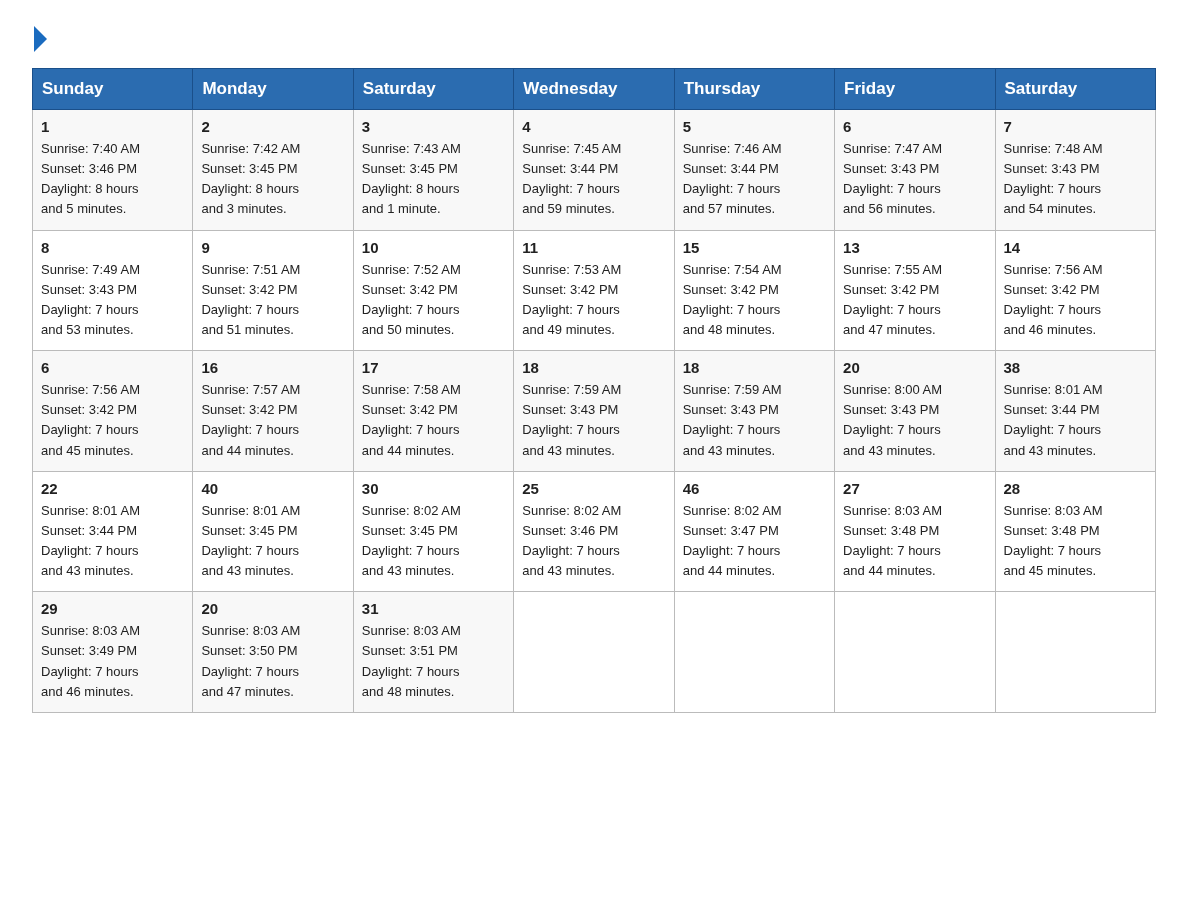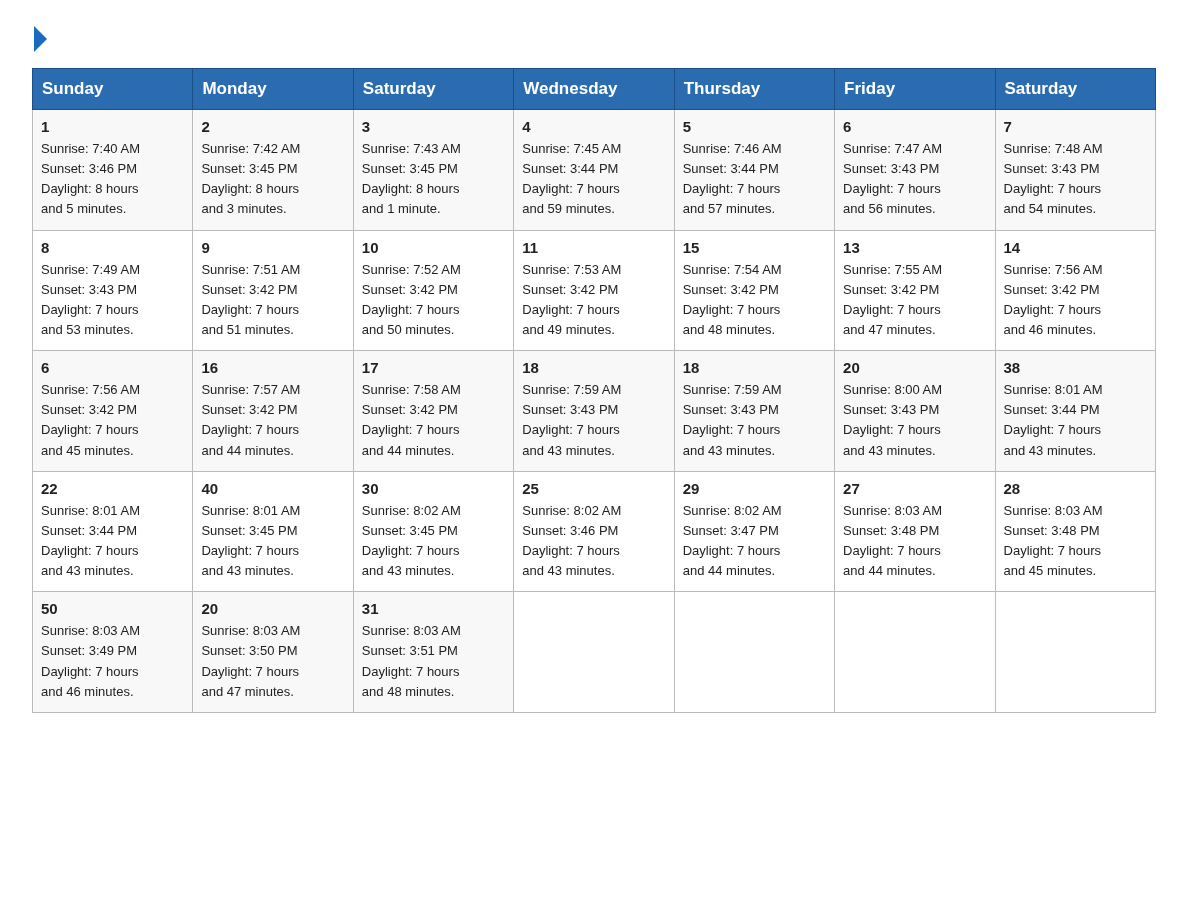--- a/index.html
+++ b/index.html
@@ -243,35 +243,35 @@
           </td>
         <td>
             <span class="day-number">30</span>
             <span class="day-info">Sunrise: 8:02 AM<br>Sunset: 3:45 PM<br>Daylight: 7 hours<br>and 43 minutes.</span>
           </td>
         <td>
             <span class="day-number">25</span>
             <span class="day-info">Sunrise: 8:02 AM<br>Sunset: 3:46 PM<br>Daylight: 7 hours<br>and 43 minutes.</span>
           </td>
         <td>
-            <span class="day-number">29</span>
+            <span class="day-number">46</span>
             <span class="day-info">Sunrise: 8:02 AM<br>Sunset: 3:47 PM<br>Daylight: 7 hours<br>and 44 minutes.</span>
           </td>
         <td>
             <span class="day-number">27</span>
             <span class="day-info">Sunrise: 8:03 AM<br>Sunset: 3:48 PM<br>Daylight: 7 hours<br>and 44 minutes.</span>
           </td>
         <td>
             <span class="day-number">28</span>
             <span class="day-info">Sunrise: 8:03 AM<br>Sunset: 3:48 PM<br>Daylight: 7 hours<br>and 45 minutes.</span>
           </td>
       </tr>
       <tr>
         <td>
-            <span class="day-number">50</span>
+            <span class="day-number">29</span>
             <span class="day-info">Sunrise: 8:03 AM<br>Sunset: 3:49 PM<br>Daylight: 7 hours<br>and 46 minutes.</span>
           </td>
         <td>
             <span class="day-number">20</span>
             <span class="day-info">Sunrise: 8:03 AM<br>Sunset: 3:50 PM<br>Daylight: 7 hours<br>and 47 minutes.</span>
           </td>
         <td>
             <span class="day-number">31</span>
             <span class="day-info">Sunrise: 8:03 AM<br>Sunset: 3:51 PM<br>Daylight: 7 hours<br>and 48 minutes.</span>
           </td>

